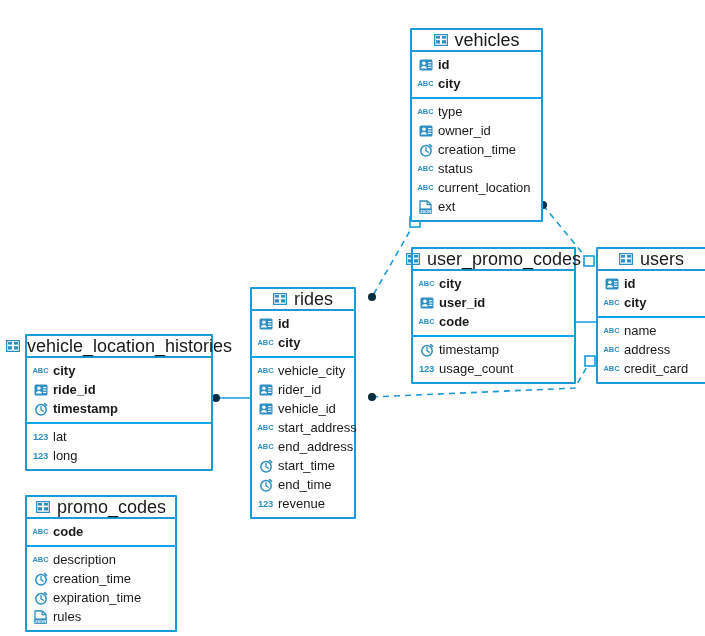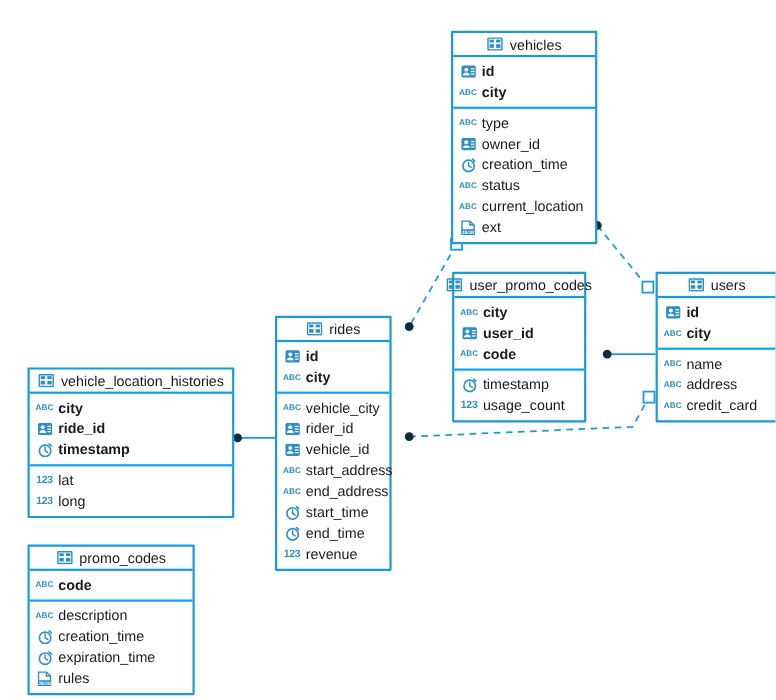--- a/index.html
+++ b/index.html
@@ -15,21 +15,21 @@
 
   .table-box{
     position:absolute;
     box-sizing:border-box;
     border:2px solid #1a9ad7;
     background:#ffffff;
     border-radius:1px;
   }
   .tbl-header{
     text-align:center;
-    font-size:13px;
+    font-size:18px;
     color:#1a1a1a;
     padding:4px 8px 4px 8px;
     border-bottom:2px solid #1a9ad7;
     white-space:nowrap;
     display:flex;
     align-items:center;
     justify-content:center;
     gap:6px;
     height:22px;
     box-sizing:border-box;
@@ -178,21 +178,21 @@
                 <path d="M1 1 h7.2 L12 4.6 V13 H1 Z" fill="none" stroke="#2d8fc4" stroke-width="1.3"></path>
                 <path d="M8.2 1 V4.6 H12" fill="none" stroke="#2d8fc4" stroke-width="1.3"></path>
                 <rect x="0.6" y="8.4" width="11.8" height="5.2" fill="#2d8fc4"></rect>
                 <text x="6.5" y="12.7" font-size="4.2" fill="#fff" text-anchor="middle" font-family="Liberation Sans, sans-serif" font-weight="bold">JSON</text>
               </svg>
             </span>
             <span>ext</span>
           </div>
         </div>
       </div>
-      <div class="table-box" style="left: 411px; top: 247px; width: 122px;">
+      <div class="table-box" style="left: 411px; top: 247px; width: 165px;">
         <div class="tbl-header">
           <span class="ico">
             <svg width="14" height="12" viewBox="0 0 14 12">
               <rect x="0.5" y="0.5" width="13" height="11" rx="1" fill="none" stroke="#2d8fc4" stroke-width="1.6"></rect>
               <rect x="2" y="2" width="4" height="2.6" fill="#2d8fc4"></rect>
               <rect x="8" y="2" width="4" height="2.6" fill="#2d8fc4"></rect>
               <rect x="2" y="6.2" width="4" height="3.3" fill="#2d8fc4"></rect>
               <rect x="8" y="6.2" width="4" height="3.3" fill="#2d8fc4"></rect>
             </svg>
           </span>

